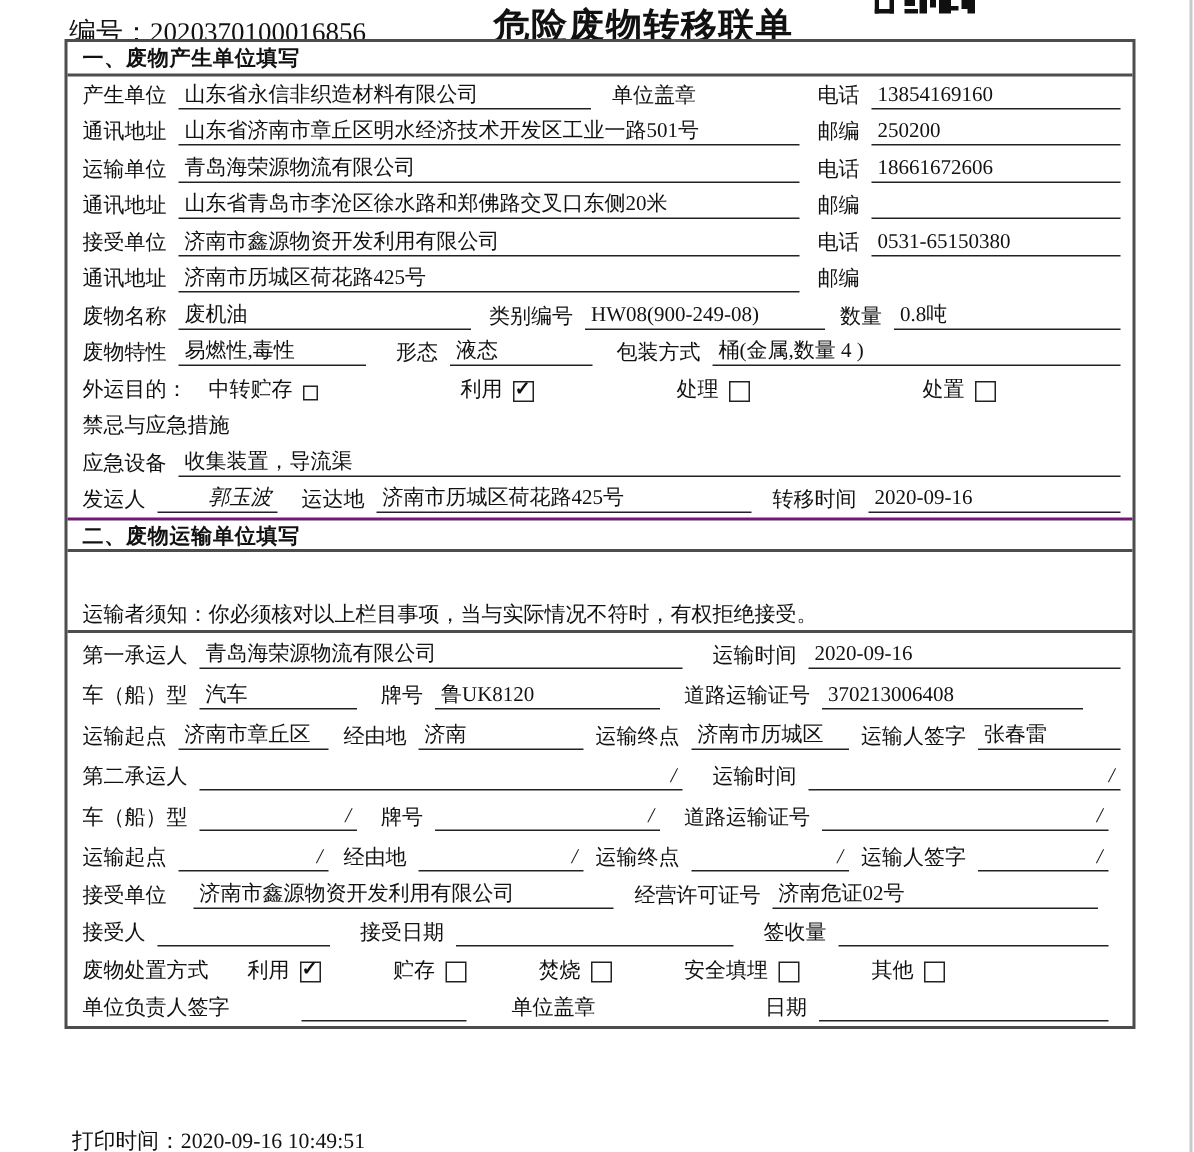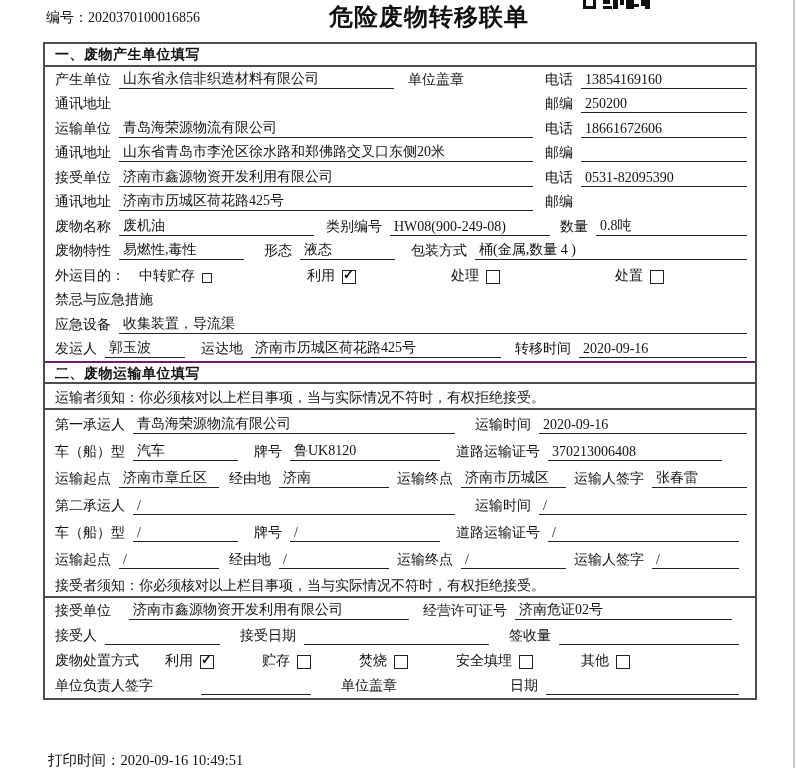--- a/index.html
+++ b/index.html
@@ -3,47 +3,47 @@
 <meta charset="utf-8">
 <style>
   html,body{margin:0;padding:0;background:#fff;}
   body{
     width:796px;height:768px;position:relative;overflow:hidden;
     font-family:"Liberation Serif","DejaVu Serif",serif;
     color:#111;font-size:14px;
   }
   .edge-line{position:absolute;right:1px;top:0;bottom:0;width:2px;background:#c9c9c9;}
   .qr{position:absolute;left:583px;top:0;}
-  .serial{position:absolute;left:46px;top:9px;font-size:14px;white-space:nowrap;}
+  .serial{position:absolute;left:46px;top:9px;font-size:18px;white-space:nowrap;}
   .doc-title{
     position:absolute;left:0;top:1px;width:796px;box-sizing:border-box;padding-left:62px;
     text-align:center;font-size:24px;font-weight:bold;letter-spacing:1px;
   }
   .form{
-    position:absolute;left:43px;top:42px;width:714px;box-sizing:border-box;
+    position:absolute;left:43px;top:26px;width:714px;box-sizing:border-box;
     border:2px solid #4d4d4d;background:#fff;
   }
   .sec-head{
     height:23px;box-sizing:border-box;padding:2px 10px 0;
     font-weight:bold;border-bottom:2px solid #4d4d4d;letter-spacing:.5px;white-space:nowrap;
   }
   .sec-head.bt{border-top:2px solid #701a75;}
   .notice{
     height:26px;box-sizing:border-box;padding:5px 10px 0;
-    border-bottom:2px solid #4d4d4d;white-space:nowrap;
+    border-bottom:2px solid #4d4d4d;white-space:nowrap;margin-top:28px;
   }
   .row{display:flex;align-items:flex-end;padding:0 8px 3px 10px;box-sizing:border-box;}
   .r1{height:24.5px}.r2{height:27px}.r3{height:25px}
   .lbl{white-space:nowrap;flex:none;padding-right:8px;}
   .u{
     border-bottom:1px solid #222;white-space:nowrap;padding:0 4px;
     box-sizing:border-box;flex:none;min-height:17px;overflow:hidden;
   }
   .fill{flex:1 1 auto;}
-  .ctr{text-align:left;}
+  .ctr{text-align:right;font-style:italic;}
   .grp{display:flex;align-items:flex-end;flex:none;box-sizing:border-box;}
   .g490{width:490px}.g420{width:420px}
   .w80{width:80px}.w95{width:95px}.w100{width:100px}.w105{width:105px}.w110{width:110px}
   .w115{width:115px}.w125{width:125px}.w150{width:150px}.w160{width:160px}.w185{width:185px}
   .w195{width:195px}.w250{width:250px}.w275{width:275px}.w280{width:280px}
   .ml6{margin-left:6px}.ml8{margin-left:8px}.ml10{margin-left:10px}.ml12{margin-left:12px}
   .ml14{margin-left:14px}.ml16{margin-left:16px}.ml18{margin-left:18px}.ml20{margin-left:20px}
   .ml30{margin-left:30px}.ml40{margin-left:40px}.ml105{margin-left:105px}
   .mr8{margin-right:8px}.mr12{margin-right:12px}.mr15{margin-right:15px}
   .mr20{margin-right:20px}.mr22{margin-right:22px}.mr25{margin-right:25px}
@@ -95,20 +95,21 @@
       <span class="u w275">山东省永信非织造材料有限公司</span>
       <span class="lbl ml14">单位盖章</span>
     </div>
     <span class="lbl">电话</span>
     <span class="u fill">13854169160</span>
   </div>
 
   <div class="row r1">
     <div class="grp g490">
       <span class="lbl">通讯地址</span>
+      <span class="u fill mr12">山东省济南市章丘区明水经济技术开发区工业一路501号</span>
     </div>
     <span class="lbl">邮编</span>
     <span class="u fill">250200</span>
   </div>
 
   <div class="row r1">
     <div class="grp g490">
       <span class="lbl">运输单位</span>
       <span class="u fill mr12">青岛海荣源物流有限公司</span>
     </div>
@@ -124,21 +125,21 @@
     <span class="lbl">邮编</span>
     <span class="u fill"></span>
   </div>
 
   <div class="row r1">
     <div class="grp g490">
       <span class="lbl">接受单位</span>
       <span class="u fill mr12">济南市鑫源物资开发利用有限公司</span>
     </div>
     <span class="lbl">电话</span>
-    <span class="u fill">0531-82095390</span>
+    <span class="u fill">0531-65150380</span>
   </div>
 
   <div class="row r1">
     <div class="grp g490">
       <span class="lbl">通讯地址</span>
       <span class="u fill mr12">济南市历城区荷花路425号</span>
     </div>
     <span class="lbl">邮编</span>
   </div>
 
@@ -253,21 +254,20 @@
     <span class="lbl">运输起点</span>
     <span class="u w100 ctr">/</span>
     <span class="lbl ml10">经由地</span>
     <span class="u w110 ctr">/</span>
     <span class="lbl ml8">运输终点</span>
     <span class="u w105 ctr">/</span>
     <span class="lbl ml8">运输人签字</span>
     <span class="u fill mr8 ctr">/</span>
   </div>
 
-  <div class="notice">接受者须知：你必须核对以上栏目事项，当与实际情况不符时，有权拒绝接受。</div>
 
   <div class="row r3">
     <span class="lbl">接受单位</span>
     <span class="u w280 ml10">济南市鑫源物资开发利用有限公司</span>
     <span class="lbl ml14">经营许可证号</span>
     <span class="u fill mr15">济南危证02号</span>
   </div>
 
   <div class="row r3">
     <span class="lbl">接受人</span>

